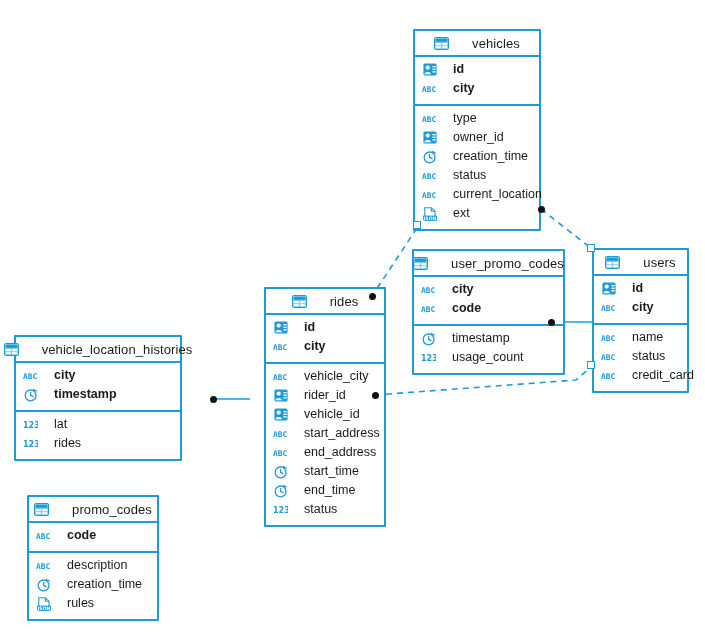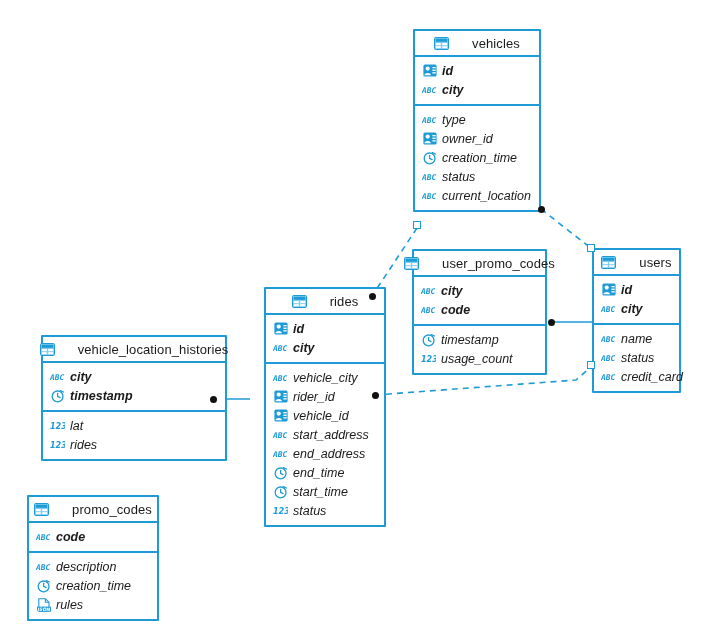--- a/index.html
+++ b/index.html
@@ -54,26 +54,24 @@
     box-sizing: border-box;
     border-bottom: 2px solid #1e9bd7;
     padding: 4px 0 5px 0;
   }
   .field-section {
     box-sizing: border-box;
     padding: 4px 0 5px 0;
   }
   .field-row {
     display: flex;
-    align-items: center;
-    gap: 5px;
+    gap: 16px;
     padding: 1px 7px;
     height: 19px;
     box-sizing: border-box;
-    font-style: italic;
   }
   .field-name {
     font-size: 12.5px;
     color: #1a1a1a;
     white-space: nowrap;
   }
   .key-section .field-name {
     font-weight: bold;
   }
   .ic {
@@ -191,23 +189,34 @@
           <span class="field-name">status</span>
         </div>
         <div class="field-row">
           <span class="ic">
             <svg width="16" height="10" viewBox="0 0 16 10">
               <text x="0" y="8" font-family="DejaVu Sans Mono, monospace" font-size="8.4" font-weight="bold" fill="#1e9bd7">ABC</text>
             </svg>
           </span>
           <span class="field-name">current_location</span>
         </div>
+        <div class="field-row">
+          <span class="ic">
+            <svg width="14" height="14" viewBox="0 0 14 14">
+              <path d="M1.8 0.8 H8.4 L12 4.2 V13.2 H1.8 Z" fill="#ffffff" stroke="#1e9bd7" stroke-width="1.1"></path>
+              <path d="M8.4 0.8 V4.2 H12" fill="none" stroke="#1e9bd7" stroke-width="1.1"></path>
+              <rect x="0" y="8.6" width="14" height="5" fill="#1e9bd7"></rect>
+              <text x="7" y="12.7" text-anchor="middle" font-family="DejaVu Sans, sans-serif" font-size="4.6" font-weight="bold" fill="#ffffff">JSON</text>
+            </svg>
+          </span>
+          <span class="field-name">ext</span>
+        </div>
       </div>
     </div>
-    <div class="table-node" id="node-user_promo_codes" style="left: 412px; top: 249px; width: 135px;">
+    <div class="table-node" id="node-user_promo_codes" style="left: 412px; top: 249px; width: 153px;">
       <div class="tbl-title">
         <span class="ic">
           <svg width="15" height="13" viewBox="0 0 15 13">
             <rect x="0.5" y="0.5" width="14" height="12" rx="1.2" fill="#7fcdf0" stroke="#1e9bd7" stroke-width="1"></rect>
             <rect x="1.8" y="1.8" width="11.4" height="3" fill="#1e9bd7"></rect>
             <rect x="1.8" y="6" width="5" height="2.2" fill="#ffffff"></rect>
             <rect x="8.2" y="6" width="5" height="2.2" fill="#ffffff"></rect>
             <rect x="1.8" y="9.2" width="5" height="2" fill="#ffffff"></rect>
             <rect x="8.2" y="9.2" width="5" height="2" fill="#ffffff"></rect>
           </svg>
@@ -247,21 +256,21 @@
         <div class="field-row">
           <span class="ic">
             <svg width="16" height="10" viewBox="0 0 16 10">
               <text x="0" y="8" font-family="DejaVu Sans, sans-serif" font-size="8.6" font-weight="bold" fill="#1e9bd7">123</text>
             </svg>
           </span>
           <span class="field-name">usage_count</span>
         </div>
       </div>
     </div>
-    <div class="table-node" id="node-users" style="left: 592px; top: 248px; width: 89px;">
+    <div class="table-node" id="node-users" style="left: 592px; top: 248px; width: 97px;">
       <div class="tbl-title">
         <span class="ic">
           <svg width="15" height="13" viewBox="0 0 15 13">
             <rect x="0.5" y="0.5" width="14" height="12" rx="1.2" fill="#7fcdf0" stroke="#1e9bd7" stroke-width="1"></rect>
             <rect x="1.8" y="1.8" width="11.4" height="3" fill="#1e9bd7"></rect>
             <rect x="1.8" y="6" width="5" height="2.2" fill="#ffffff"></rect>
             <rect x="8.2" y="6" width="5" height="2.2" fill="#ffffff"></rect>
             <rect x="1.8" y="9.2" width="5" height="2" fill="#ffffff"></rect>
             <rect x="8.2" y="9.2" width="5" height="2" fill="#ffffff"></rect>
           </svg>
@@ -408,44 +417,44 @@
         </div>
         <div class="field-row">
           <span class="ic">
             <svg width="14" height="14" viewBox="0 0 14 14">
               <circle cx="6.6" cy="7.4" r="5.4" fill="#ffffff" stroke="#1e9bd7" stroke-width="1.3"></circle>
               <path d="M6.6 7.4 L6.6 4.3" stroke="#1e9bd7" stroke-width="1.2" stroke-linecap="round"></path>
               <path d="M6.6 7.4 L9.1 8.6" stroke="#1e9bd7" stroke-width="1.2" stroke-linecap="round"></path>
               <path d="M9.4 1.6 L12.4 3.0" stroke="#1e9bd7" stroke-width="1.3" stroke-linecap="round"></path>
             </svg>
           </span>
-          <span class="field-name">end_time</span>
+          <span class="field-name">start_time</span>
         </div>
         <div class="field-row">
           <span class="ic">
             <svg width="14" height="14" viewBox="0 0 14 14">
               <circle cx="6.6" cy="7.4" r="5.4" fill="#ffffff" stroke="#1e9bd7" stroke-width="1.3"></circle>
               <path d="M6.6 7.4 L6.6 4.3" stroke="#1e9bd7" stroke-width="1.2" stroke-linecap="round"></path>
               <path d="M6.6 7.4 L9.1 8.6" stroke="#1e9bd7" stroke-width="1.2" stroke-linecap="round"></path>
               <path d="M9.4 1.6 L12.4 3.0" stroke="#1e9bd7" stroke-width="1.3" stroke-linecap="round"></path>
             </svg>
           </span>
-          <span class="field-name">start_time</span>
+          <span class="field-name">end_time</span>
         </div>
         <div class="field-row">
           <span class="ic">
             <svg width="16" height="10" viewBox="0 0 16 10">
               <text x="0" y="8" font-family="DejaVu Sans, sans-serif" font-size="8.6" font-weight="bold" fill="#1e9bd7">123</text>
             </svg>
           </span>
           <span class="field-name">status</span>
         </div>
       </div>
     </div>
-    <div class="table-node" id="node-vehicle_location_histories" style="left: 41px; top: 335px; width: 186px;">
+    <div class="table-node" id="node-vehicle_location_histories" style="left: 14px; top: 335px; width: 168px;">
       <div class="tbl-title">
         <span class="ic">
           <svg width="15" height="13" viewBox="0 0 15 13">
             <rect x="0.5" y="0.5" width="14" height="12" rx="1.2" fill="#7fcdf0" stroke="#1e9bd7" stroke-width="1"></rect>
             <rect x="1.8" y="1.8" width="11.4" height="3" fill="#1e9bd7"></rect>
             <rect x="1.8" y="6" width="5" height="2.2" fill="#ffffff"></rect>
             <rect x="8.2" y="6" width="5" height="2.2" fill="#ffffff"></rect>
             <rect x="1.8" y="9.2" width="5" height="2" fill="#ffffff"></rect>
             <rect x="8.2" y="9.2" width="5" height="2" fill="#ffffff"></rect>
           </svg>

